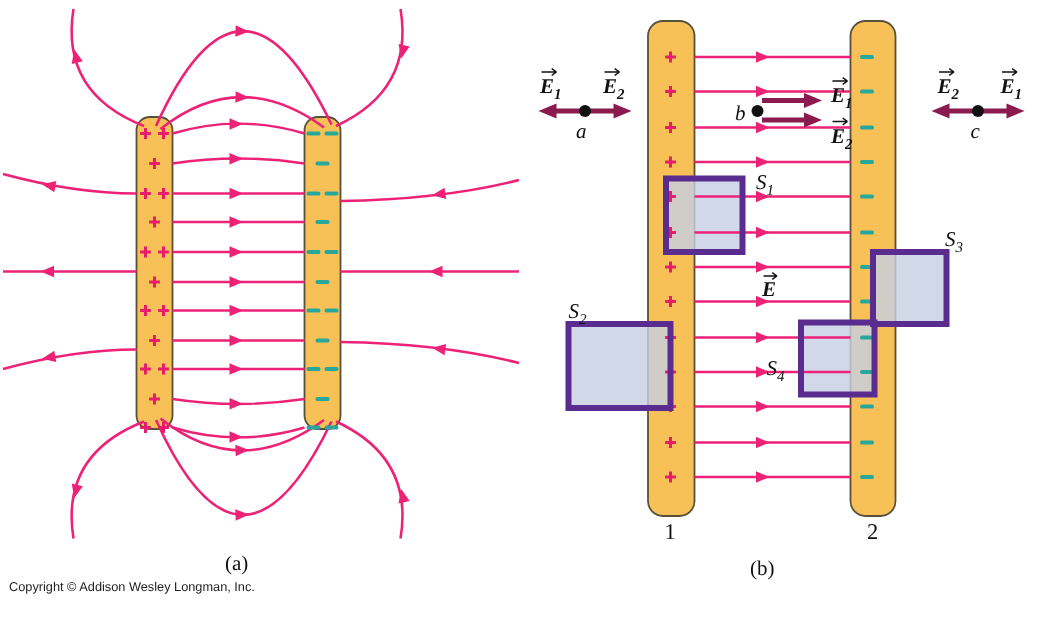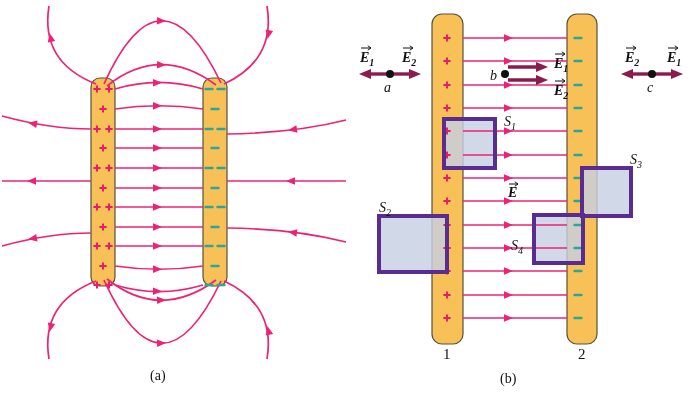--- a/index.html
+++ b/index.html
@@ -279,13 +279,14 @@
     <text class="lab" x="154" y="126"><tspan>S</tspan><tspan class="sub" dy="4">1</tspan></text>
     <text class="lab" x="29" y="212"><tspan>S</tspan><tspan class="sub" dy="4">2</tspan></text>
     <text class="lab" x="280" y="164"><tspan>S</tspan><tspan class="sub" dy="4">3</tspan></text>
     <text class="lab" x="161" y="250"><tspan>S</tspan><tspan class="sub" dy="4">4</tspan></text>
 
     <text class="num" x="93" y="359">1</text>
     <text class="num" x="228" y="359">2</text>
     <text class="cap" x="150" y="383">(b)</text>
   </svg>
 
+  <div id="copyright">Copyright © Addison Wesley Longman, Inc.</div>
 </div>
 
 </body></html>

